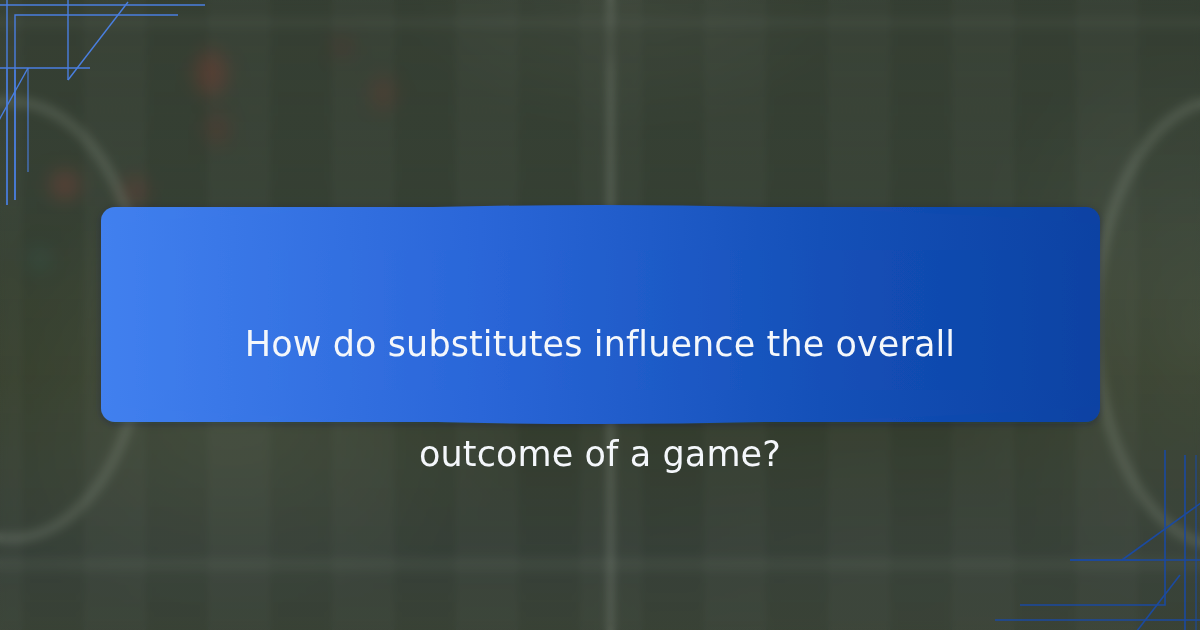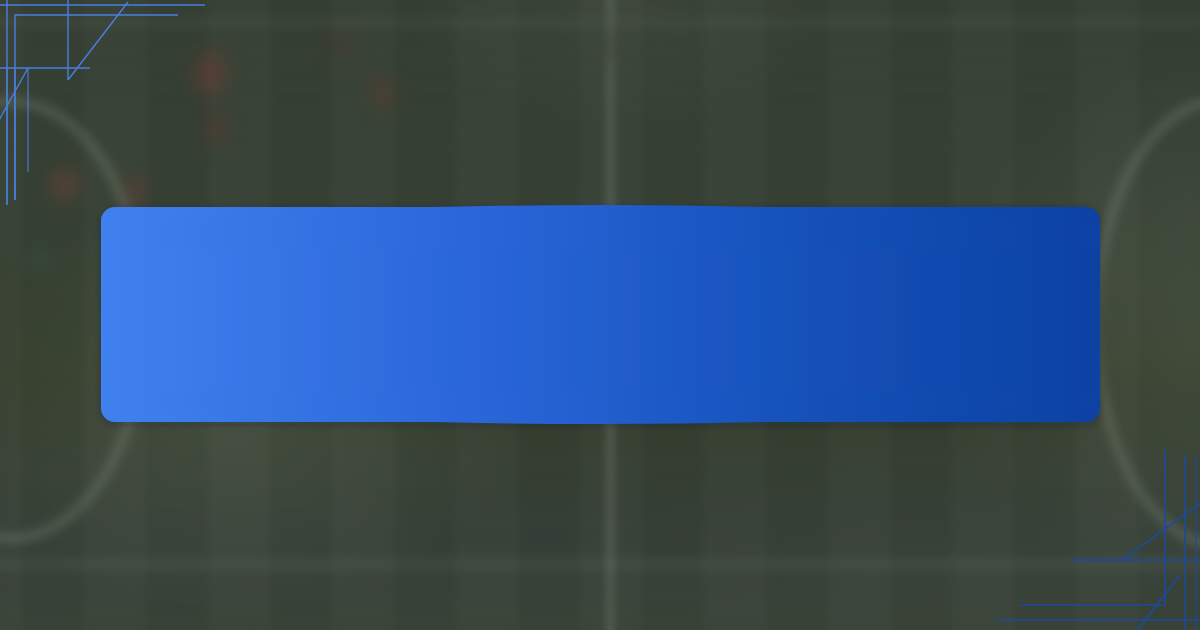--- a/index.html
+++ b/index.html
@@ -236,17 +236,18 @@
                L115,422
                a14,14 0 0 1 -14,-14
                Z"></path>
 
       <path fill="url(#bannerGrad)" d="M101,224 Q600,186 1100,224 L1100,250 L101,250 Z"></path>
 
       <path fill="url(#bannerGrad)" d="M101,390 L1100,390 L1100,406 Q600,442 101,406 Z"></path>
     </svg>
 
     <div class="banner-text">
-      <br>
+      <span>How do substitutes influence the overall</span><br>
+      <span>outcome of a game?</span>
     </div>
   </div>
 
 </div>
 
 </body></html>

